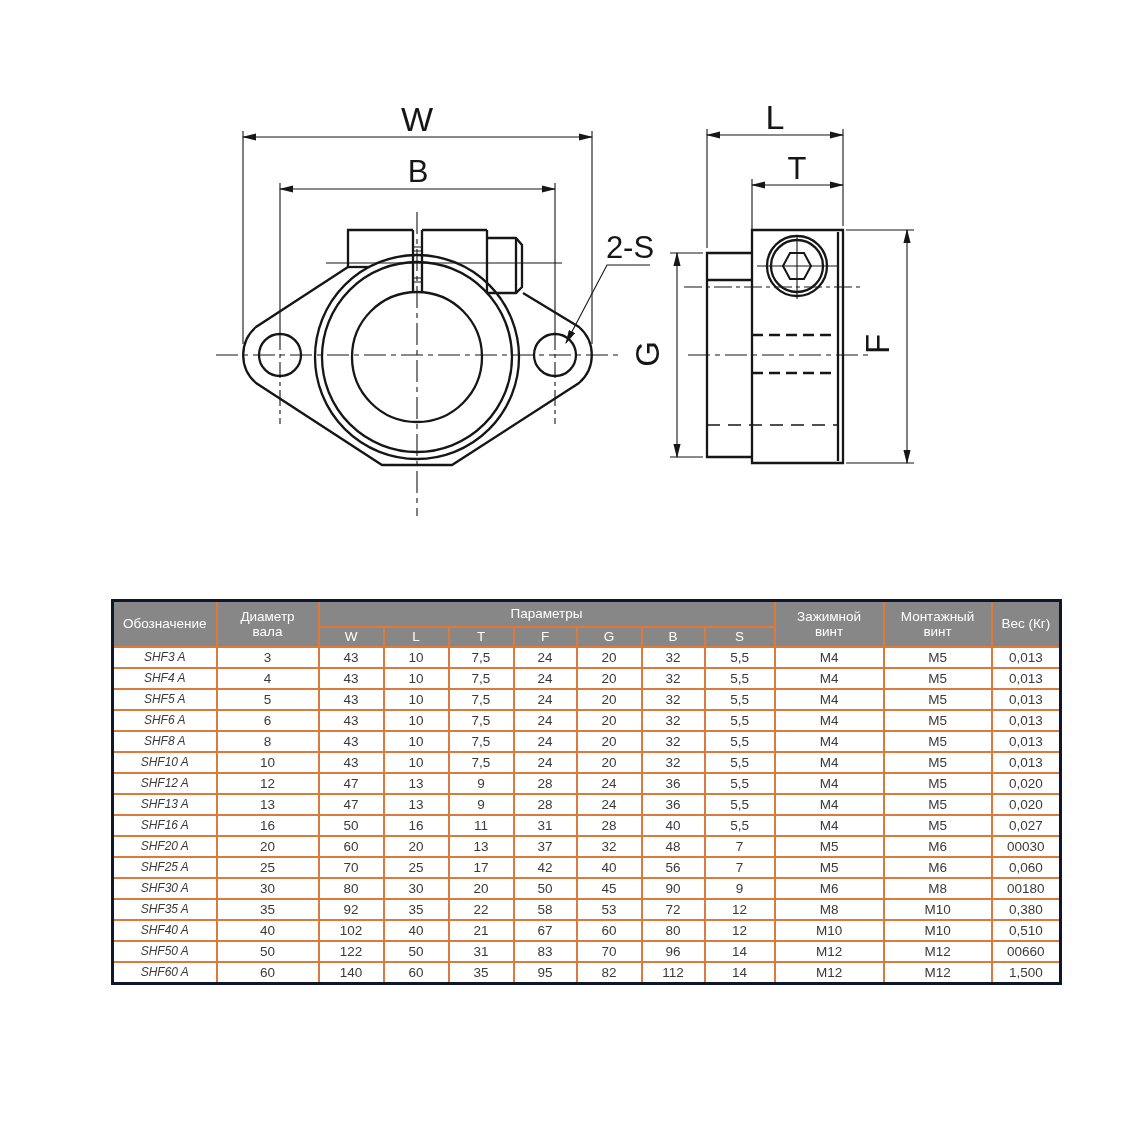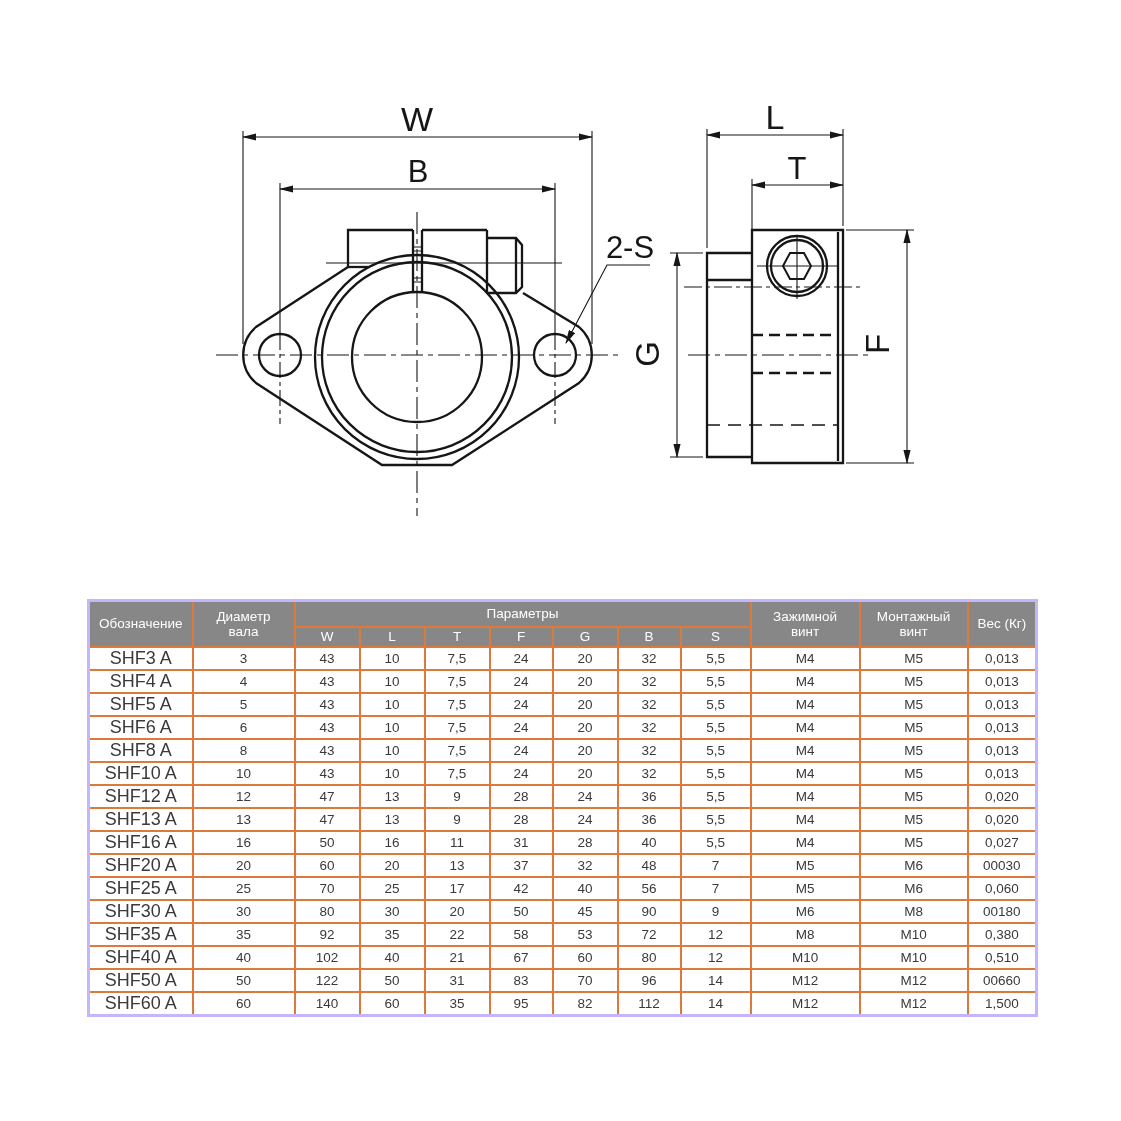--- a/index.html
+++ b/index.html
@@ -1,33 +1,33 @@
 <!DOCTYPE html>
 <html><head>
 <meta charset="utf-8">
 <style>
   html,body{margin:0;padding:0;background:#ffffff;}
   .canvas{position:relative;width:1121px;height:1121px;background:#fff;overflow:hidden;
           font-family:"Liberation Sans", sans-serif;}
   svg{position:absolute;left:0;top:0;}
   .dim-label{font-family:"Liberation Sans", sans-serif;fill:#161616;}
 
-  table.spec{position:absolute;left:87px;top:599px;width:948px;
+  table.spec{position:absolute;left:111px;top:599px;width:948px;
              border-collapse:collapse;table-layout:fixed;
-             border:3px solid #c4b5fd;
+             border:3px solid #0f172a;
              font-family:"Liberation Sans", sans-serif;}
   table.spec th, table.spec td{border:2px solid #DC7A3C;text-align:center;vertical-align:middle;
              padding:0;}
   table.spec thead th{background:#878787;color:#ffffff;font-weight:400;font-size:13.5px;line-height:1.12;
              padding:1px 8px;}
   table.spec thead tr.group-row{height:26px;}
   table.spec thead tr.sub-row{height:20px;}
   table.spec thead tr.sub-row th{padding:0;}
   table.spec tbody td{height:19px;font-size:13.5px;color:#3A3A3A;background:#ffffff;}
-  table.spec tbody td:first-child{font-size:18px;}
+  table.spec tbody td:first-child{font-size:12px;font-style:italic;}
 </style>
 </head>
 <body>
 
 <div class="canvas">
 
   <svg width="1121" height="580" viewBox="0 0 1121 580">
     <defs>
       <marker id="arr" viewBox="0 0 12 6" refX="11" refY="3" markerWidth="13" markerHeight="6.5" orient="auto-start-reverse">
         <path d="M0,0 L12,3 L0,6 Z" fill="#161616"></path>

